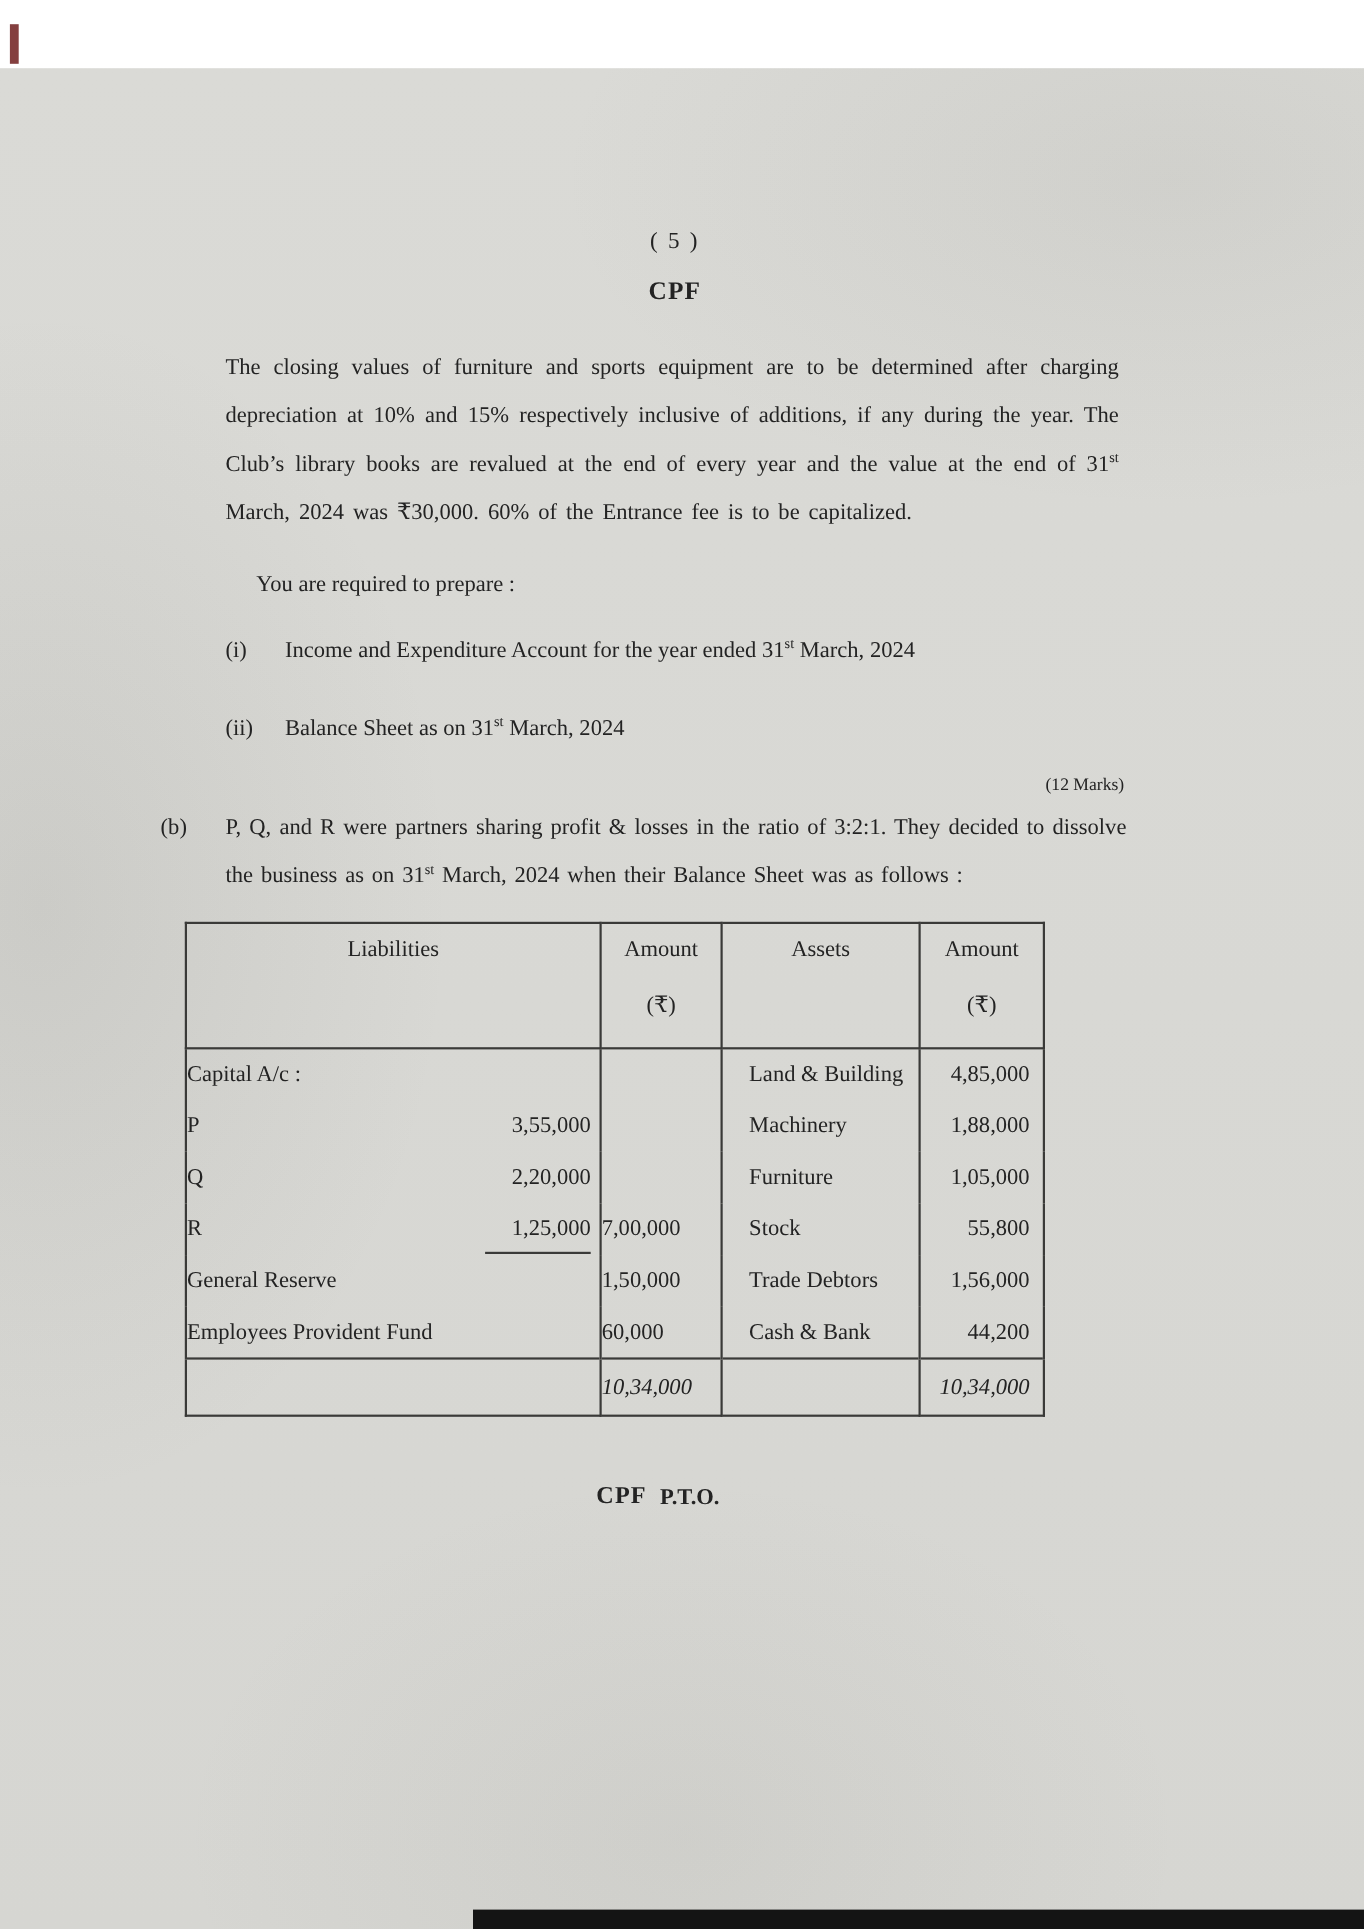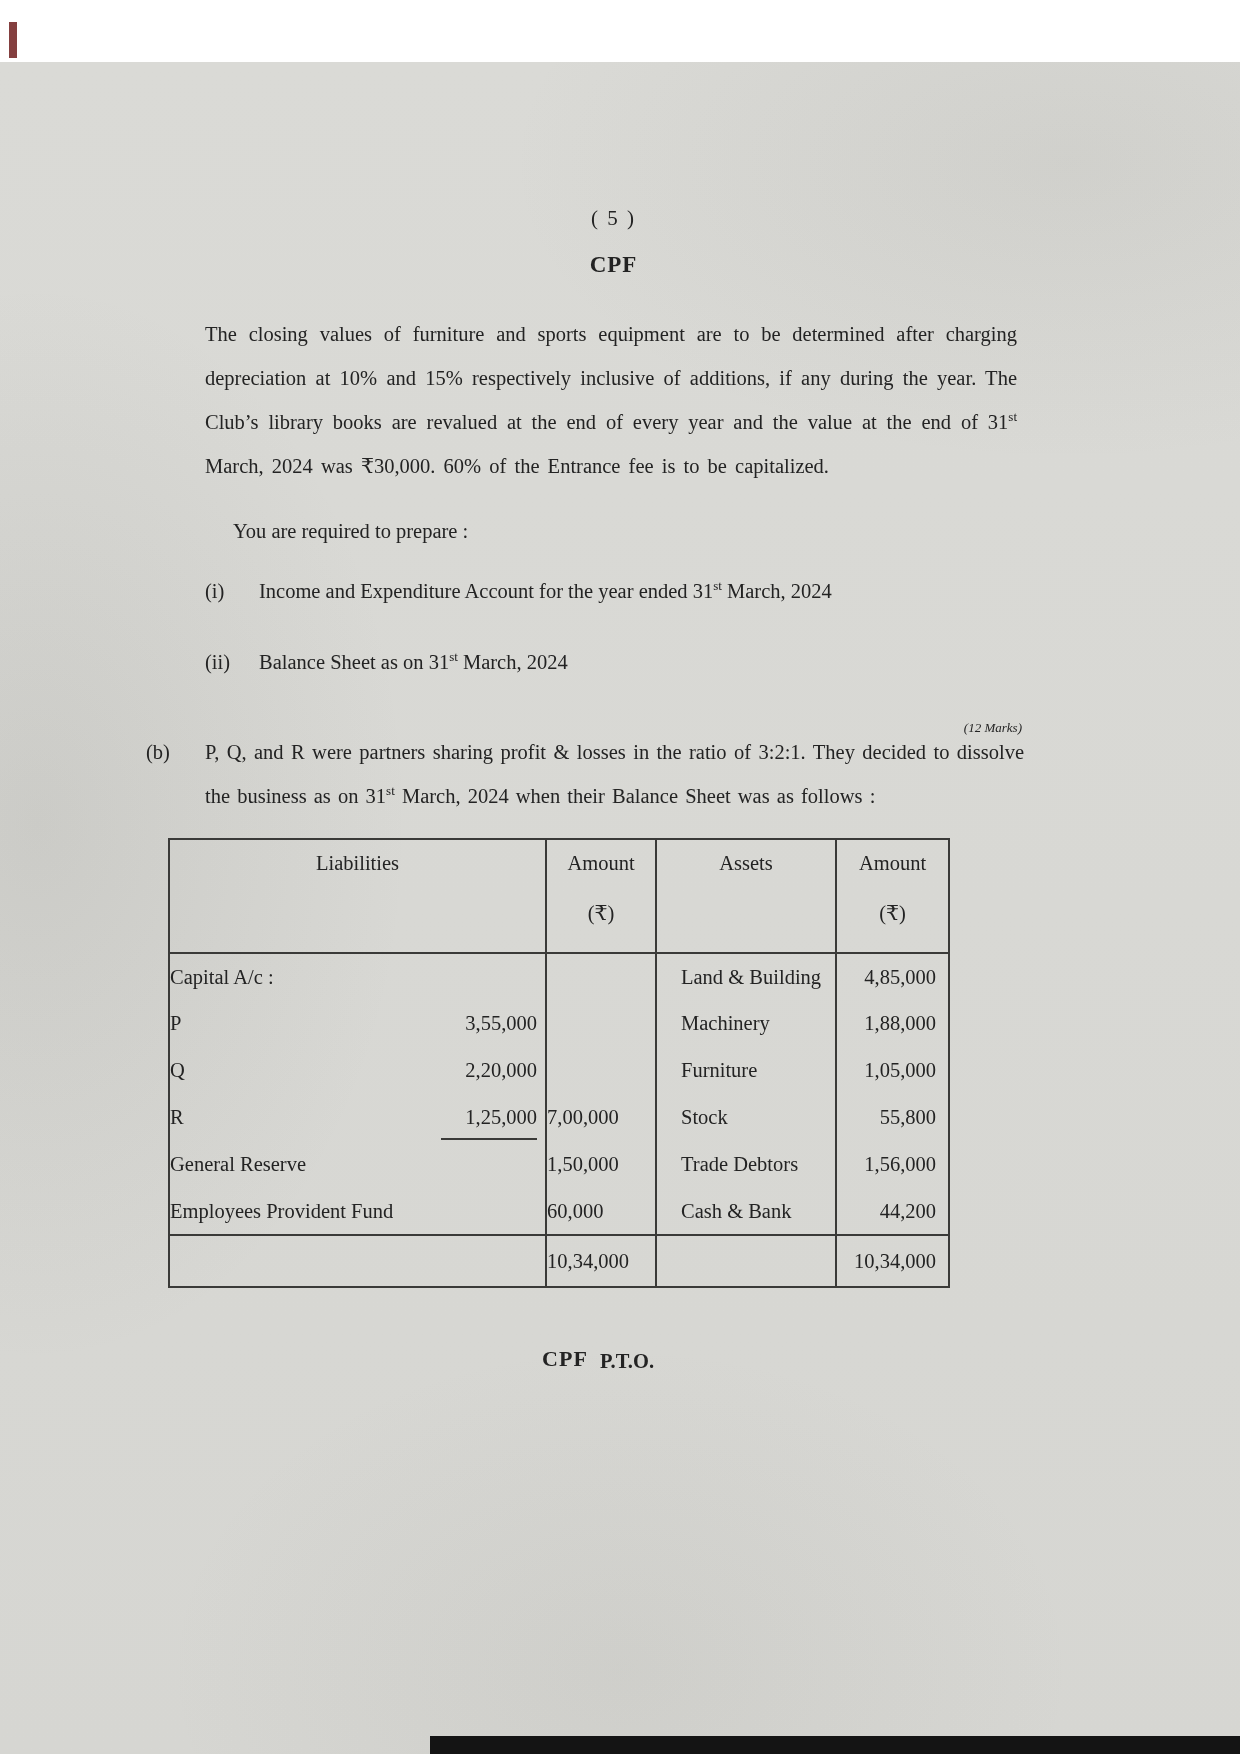--- a/index.html
+++ b/index.html
@@ -27,21 +27,21 @@
     position:absolute;left:205px;top:312px;width:812px;
     font-size:20.5px;line-height:44px;text-align:justify;word-spacing:3px;
   }
   .prepare{position:absolute;left:205px;top:520px;font-size:20.5px;margin-left:28px;}
 
   .list-item{position:absolute;left:205px;width:820px;font-size:20.5px;display:flex;}
   .list-item .marker{width:54px;flex:0 0 54px;}
   .item-i{top:580px;}
   .item-ii{top:638px;margin-top:13px;}
 
-  .marks{position:absolute;left:205px;width:817px;top:720px;text-align:right;font-size:13px;font-style:italic;}
+  .marks{position:absolute;left:205px;width:817px;top:705px;text-align:right;font-size:16px;}
 
   .qb{
     position:absolute;left:146px;top:730px;width:878px;
     font-size:20.5px;line-height:44px;text-align:justify;word-spacing:2px;
     padding-left:59px;box-sizing:border-box;
   }
   .qb .marker{position:absolute;left:0;top:0;}
 
   sup{font-size:13px;line-height:0;}
 
@@ -65,21 +65,21 @@
   table.bs thead .hdr-rupee{display:block;margin-top:26px;}
   table.bs tbody tr{height:47px;}
   table.bs tbody td.c-liab{}
   .liab-flex{display:flex;justify-content:space-between;align-items:center;}
   .liab-sub{margin-right:8px;min-width:96px;text-align:right;}
   .liab-sub.sum-line{border-bottom:2.5px solid #3a3a38;padding-bottom:9px;margin-bottom:-11px;}
   table.bs td.c-amt{text-align:left;padding-right:10px;}
   table.bs td.c-asset{padding-left:24px;margin-top:36px;}
   table.bs td.c-amt2{text-align:right;padding-right:12px;}
   table.bs tr.total-row td{
-    border-top:2px solid #3a3a38;border-bottom:2.5px solid #3a3a38;height:50px;
+    border-top:2px solid #3a3a38;border-bottom:2.5px solid #3a3a38;height:50px;font-style:italic;
   }
   .footer-code{position:absolute;left:205px;width:720px;top:1346px;text-align:center;font-size:22px;font-weight:bold;letter-spacing:1px;}
   .footer-pto{position:absolute;left:221px;width:812px;top:1350px;text-align:center;font-size:20.5px;font-weight:bold;}
 </style>
 </head>
 <body>
 
 <div class="paper"></div>
 <div class="red-mark"></div>
 <div class="bottom-bar"></div>

